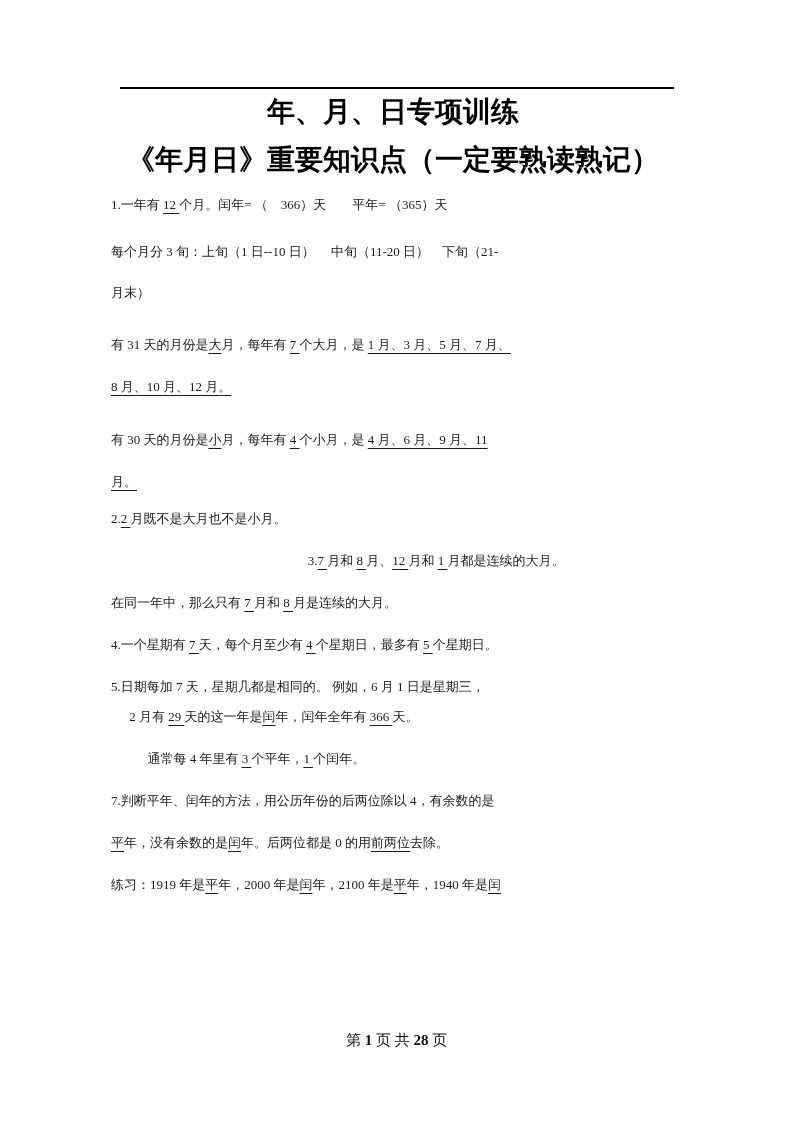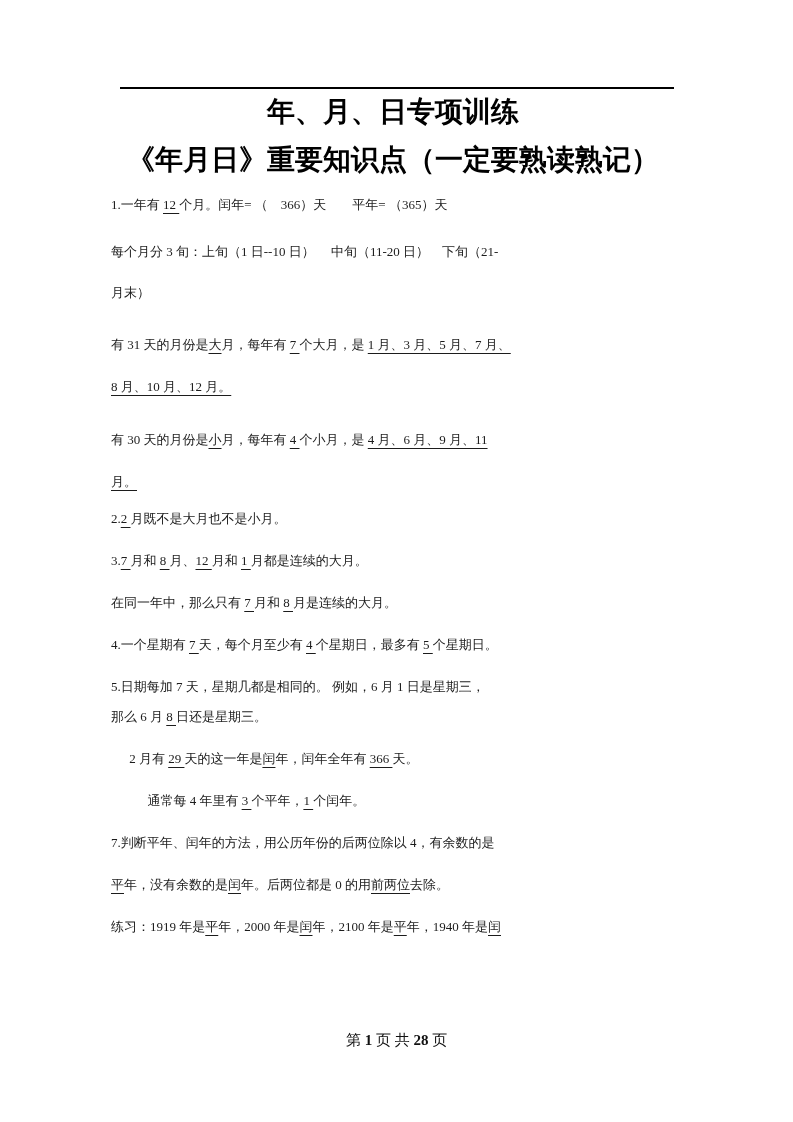--- a/index.html
+++ b/index.html
@@ -69,25 +69,24 @@
   </div>
   <div class="body-text">
       <p class="para" style="margin-bottom: 21px;"><span>1.一年有 </span><span class="u">12 </span><span>个月。闰年= （　366）天　　平年= （365）天</span></p>
       <p class="para" style="margin-bottom: 15px;"><span>每个月分 3 旬：上旬（1 日--10 日）　 中旬（11-20 日）　下旬（21-</span></p>
       <p class="para" style="margin-bottom: 26px;"><span>月末）</span></p>
       <p class="para" style="margin-bottom: 16px;"><span>有 31 天的月份是</span><span class="u">大</span><span>月，每年有 </span><span class="u">7 </span><span>个大月，是 </span><span class="u">1 月、3 月、5 月、7 月、</span></p>
       <p class="para" style="margin-bottom: 27px;"><span class="u">8 月、10 月、12 月。 </span></p>
       <p class="para" style="margin-bottom: 16px;"><span>有 30 天的月份是</span><span class="u">小</span><span>月，每年有 </span><span class="u">4 </span><span>个小月，是 </span><span class="u">4 月、6 月、9 月、11</span></p>
       <p class="para" style="margin-bottom: 11px;"><span class="u">月。 </span></p>
       <p class="para" style="margin-bottom: 16px;"><span>2.</span><span class="u">2 </span><span>月既不是大月也不是小月。</span></p>
-      <p class="para" style="margin-bottom: 16px;"><span>3.</span><span class="u">7 </span><span>月和 </span><span class="u">8 </span><span>月、</span><span class="u">12 </span><span>月和 </span><span class="u">1 </span><span>月都是连续的大月。</span></p>
+      <p class="para" style="margin-bottom: 16px; text-align: center;"><span>3.</span><span class="u">7 </span><span>月和 </span><span class="u">8 </span><span>月、</span><span class="u">12 </span><span>月和 </span><span class="u">1 </span><span>月都是连续的大月。</span></p>
       <p class="para" style="margin-bottom: 16px;"><span>在同一年中，那么只有 </span><span class="u">7 </span><span>月和 </span><span class="u">8 </span><span>月是连续的大月。</span></p>
       <p class="para" style="margin-bottom: 16px;"><span>4.一个星期有 </span><span class="u">7 </span><span>天，每个月至少有 </span><span class="u">4 </span><span>个星期日，最多有 </span><span class="u">5 </span><span>个星期日。</span></p>
       <p class="para" style="margin-bottom: 4px;"><span>5.日期每加 7 天，星期几都是相同的。 例如，6 月 1 日是星期三，</span></p>
-      <p class="para" style="margin-bottom: 16px;"><span>那么 6 月 </span><span class="u">8 </span><span>日还是星期三。</span></p>
       <p class="para" style="padding-left: 1.4em; margin-bottom: 16px;"><span>2 月有 </span><span class="u">29 </span><span>天的这一年是</span><span class="u">闰</span><span>年，闰年全年有 </span><span class="u">366 </span><span>天。</span></p>
       <p class="para" style="padding-left: 2.8em; margin-bottom: 16px;"><span>通常每 4 年里有 </span><span class="u">3 </span><span>个平年，</span><span class="u">1 </span><span>个闰年。</span></p>
       <p class="para" style="margin-bottom: 16px;"><span>7.判断平年、闰年的方法，用公历年份的后两位除以 4，有余数的是</span></p>
       <p class="para" style="margin-bottom: 16px;"><span class="u">平</span><span>年，没有余数的是</span><span class="u">闰</span><span>年。后两位都是 0 的用</span><span class="u">前两位</span><span>去除。</span></p>
       <p class="para" style="margin-bottom: 0px;"><span>练习：1919 年是</span><span class="u">平</span><span>年，2000 年是</span><span class="u">闰</span><span>年，2100 年是</span><span class="u">平</span><span>年，1940 年是</span><span class="u">闰</span></p>
     </div>
   <div class="footer"><span>第 </span><span class="b">1</span><span> 页 共 </span><span class="b">28</span><span> 页</span></div>
 </div>
 
 </body></html>

